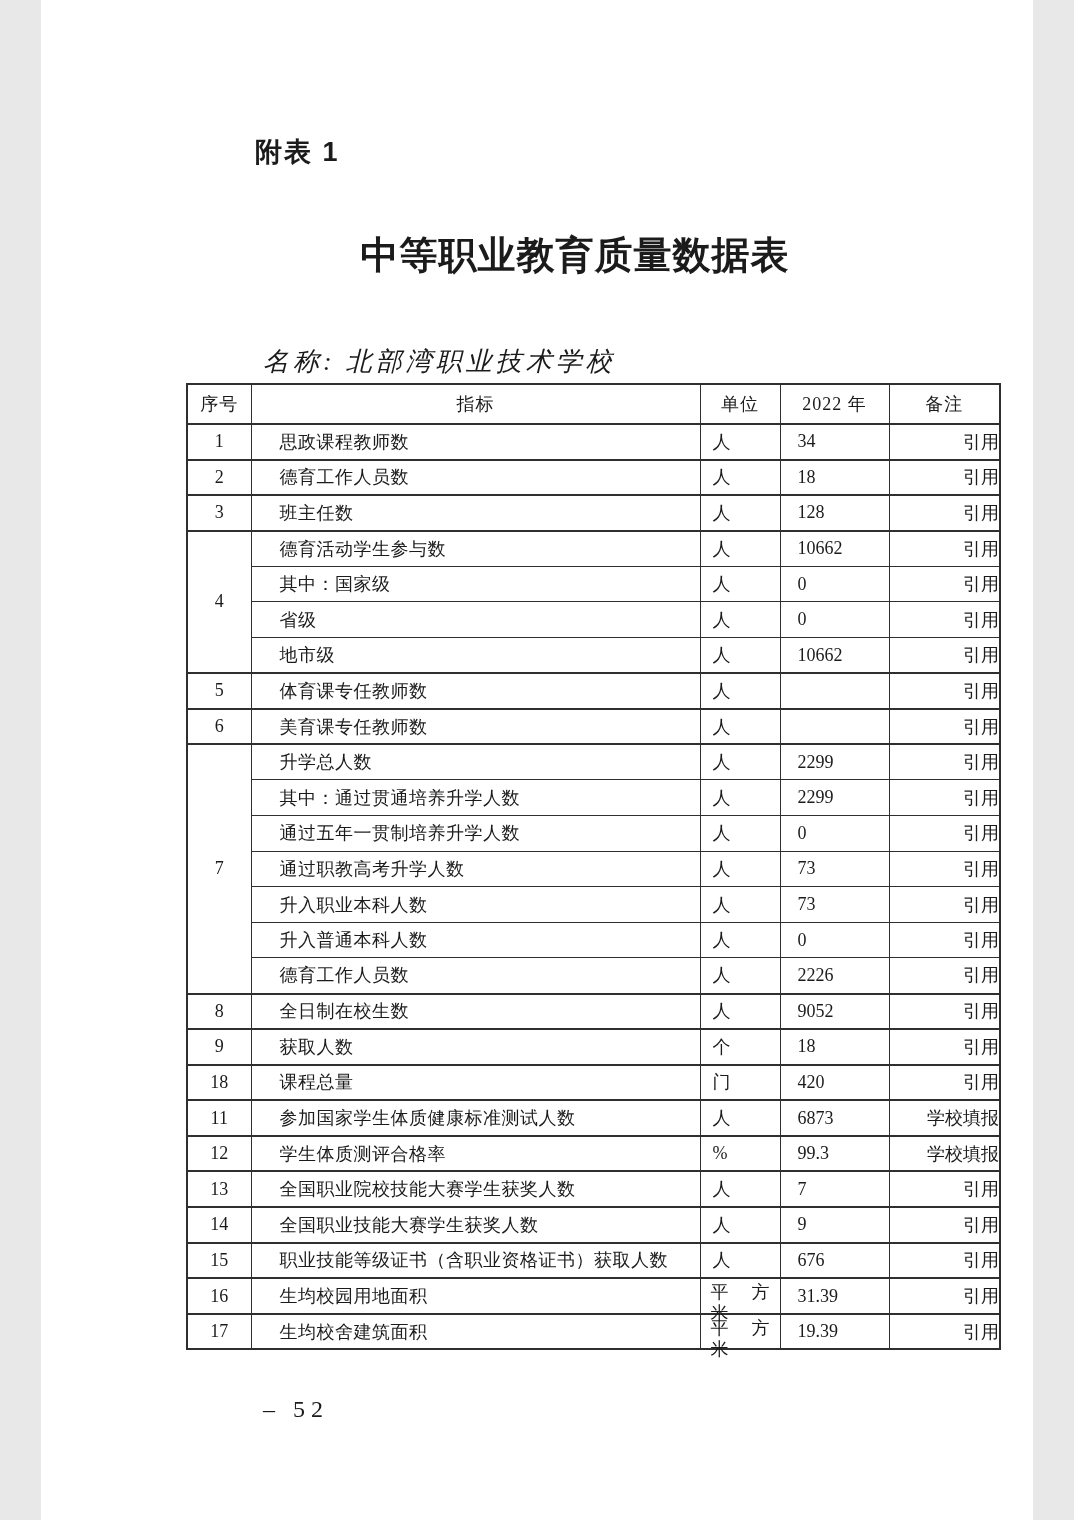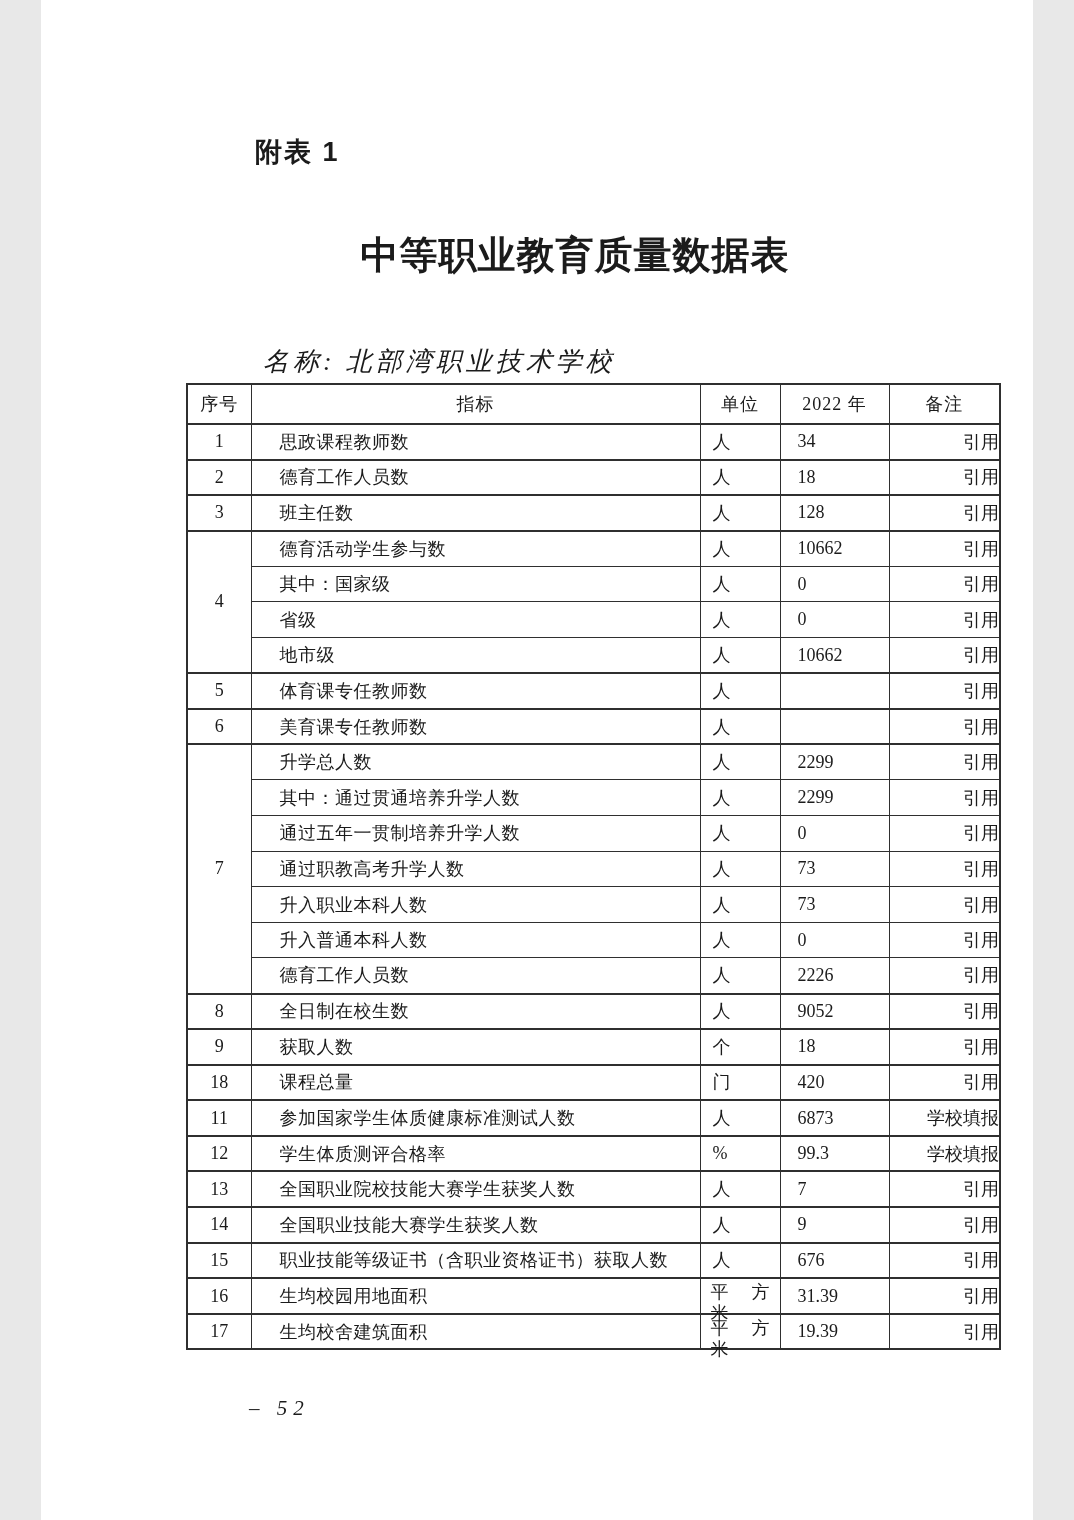--- a/index.html
+++ b/index.html
@@ -76,25 +76,24 @@
     right: 0;
     padding: 0 10px;
     z-index: 3;
     line-height: 21px;
   }
   td.unit-cell .unit-2line .l1 { display: flex; justify-content: space-between; }
   td.value-cell { text-align: left; padding-left: 17px; }
   td.note-cell { text-align: right; }
   .page-footer {
     position: absolute;
-    left: 208px;
+    left: 222px;
     top: 1396px;
-    font-size: 21px;
+    font-size: 24px;
     letter-spacing: 6px;
-    font-style: italic;
   }
 </style>
 </head>
 <body>
 
 <div class="page">
 
   <div class="appendix-label">附表 1</div>
 
   <div class="doc-title">中等职业教育质量数据表</div>

